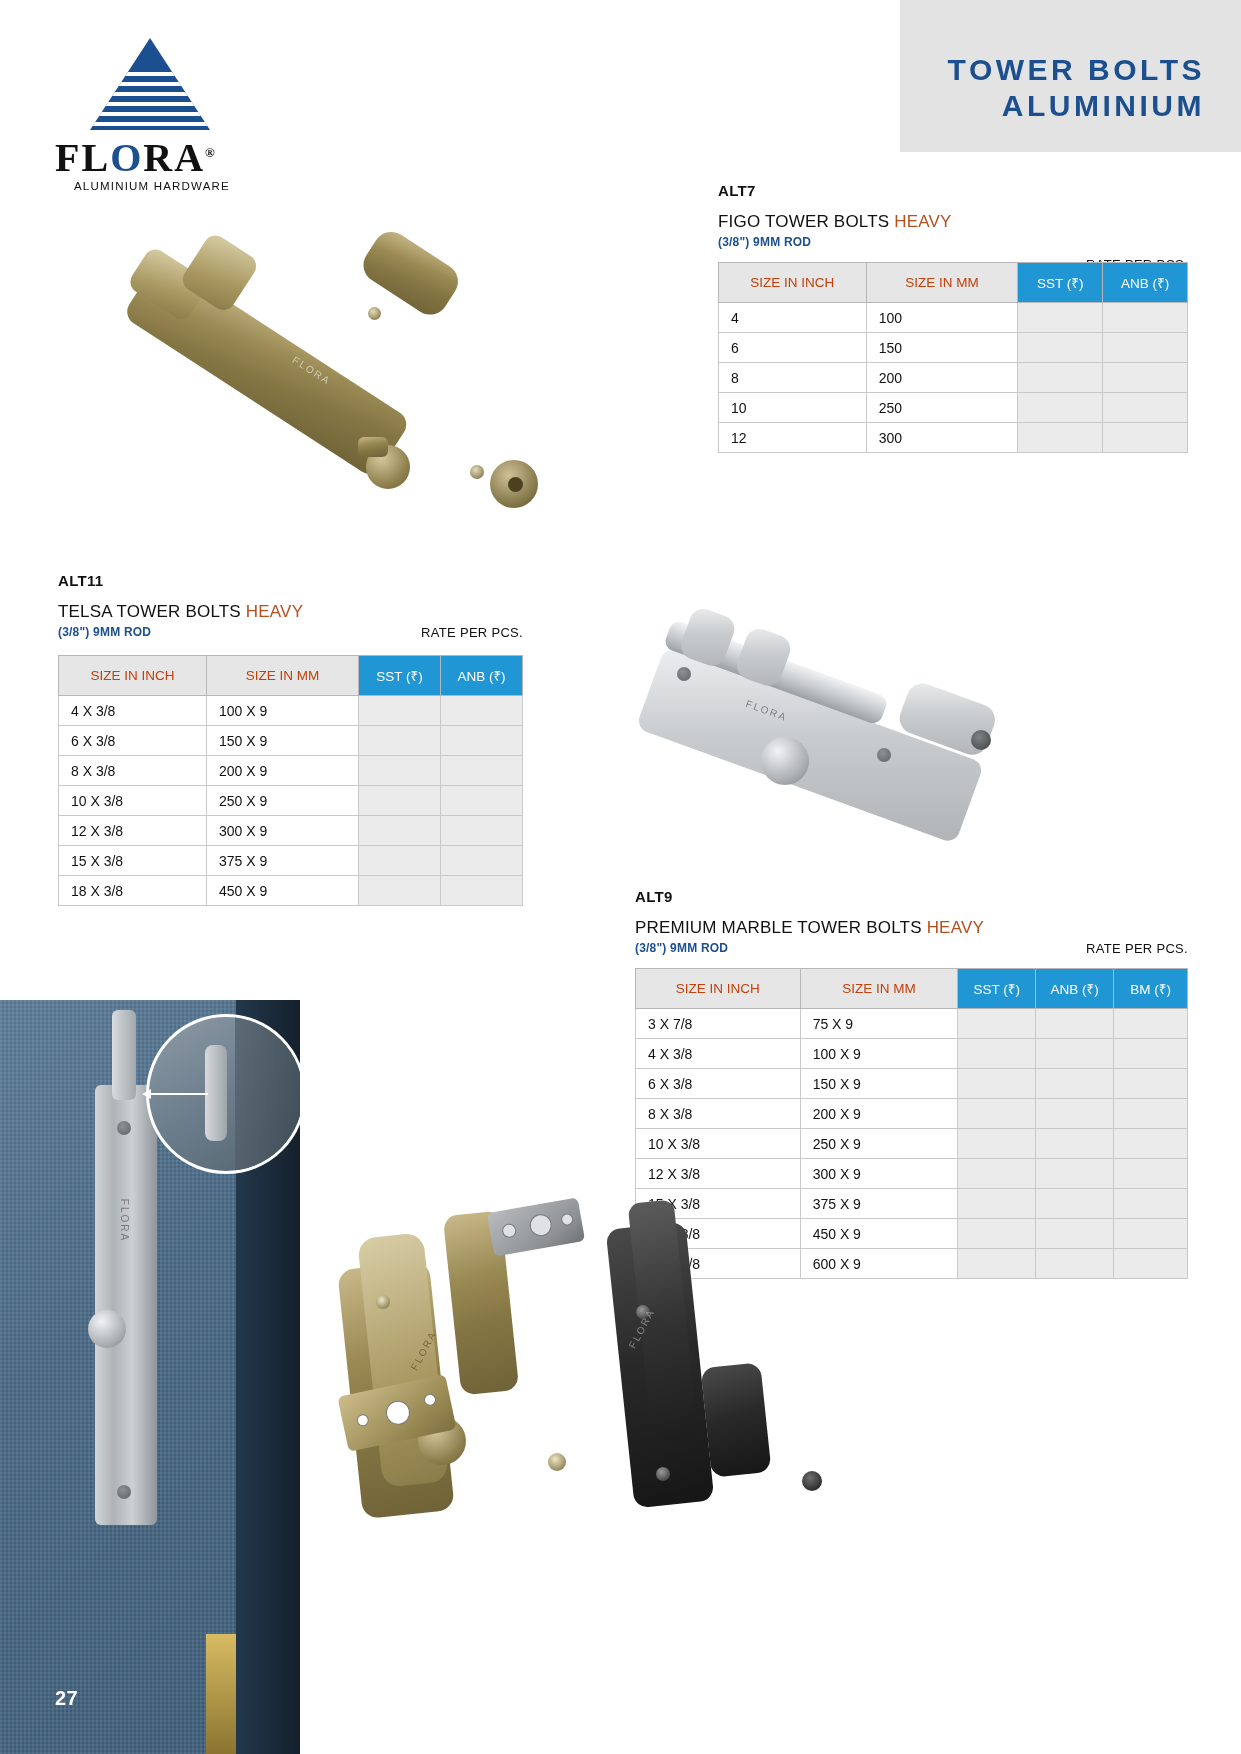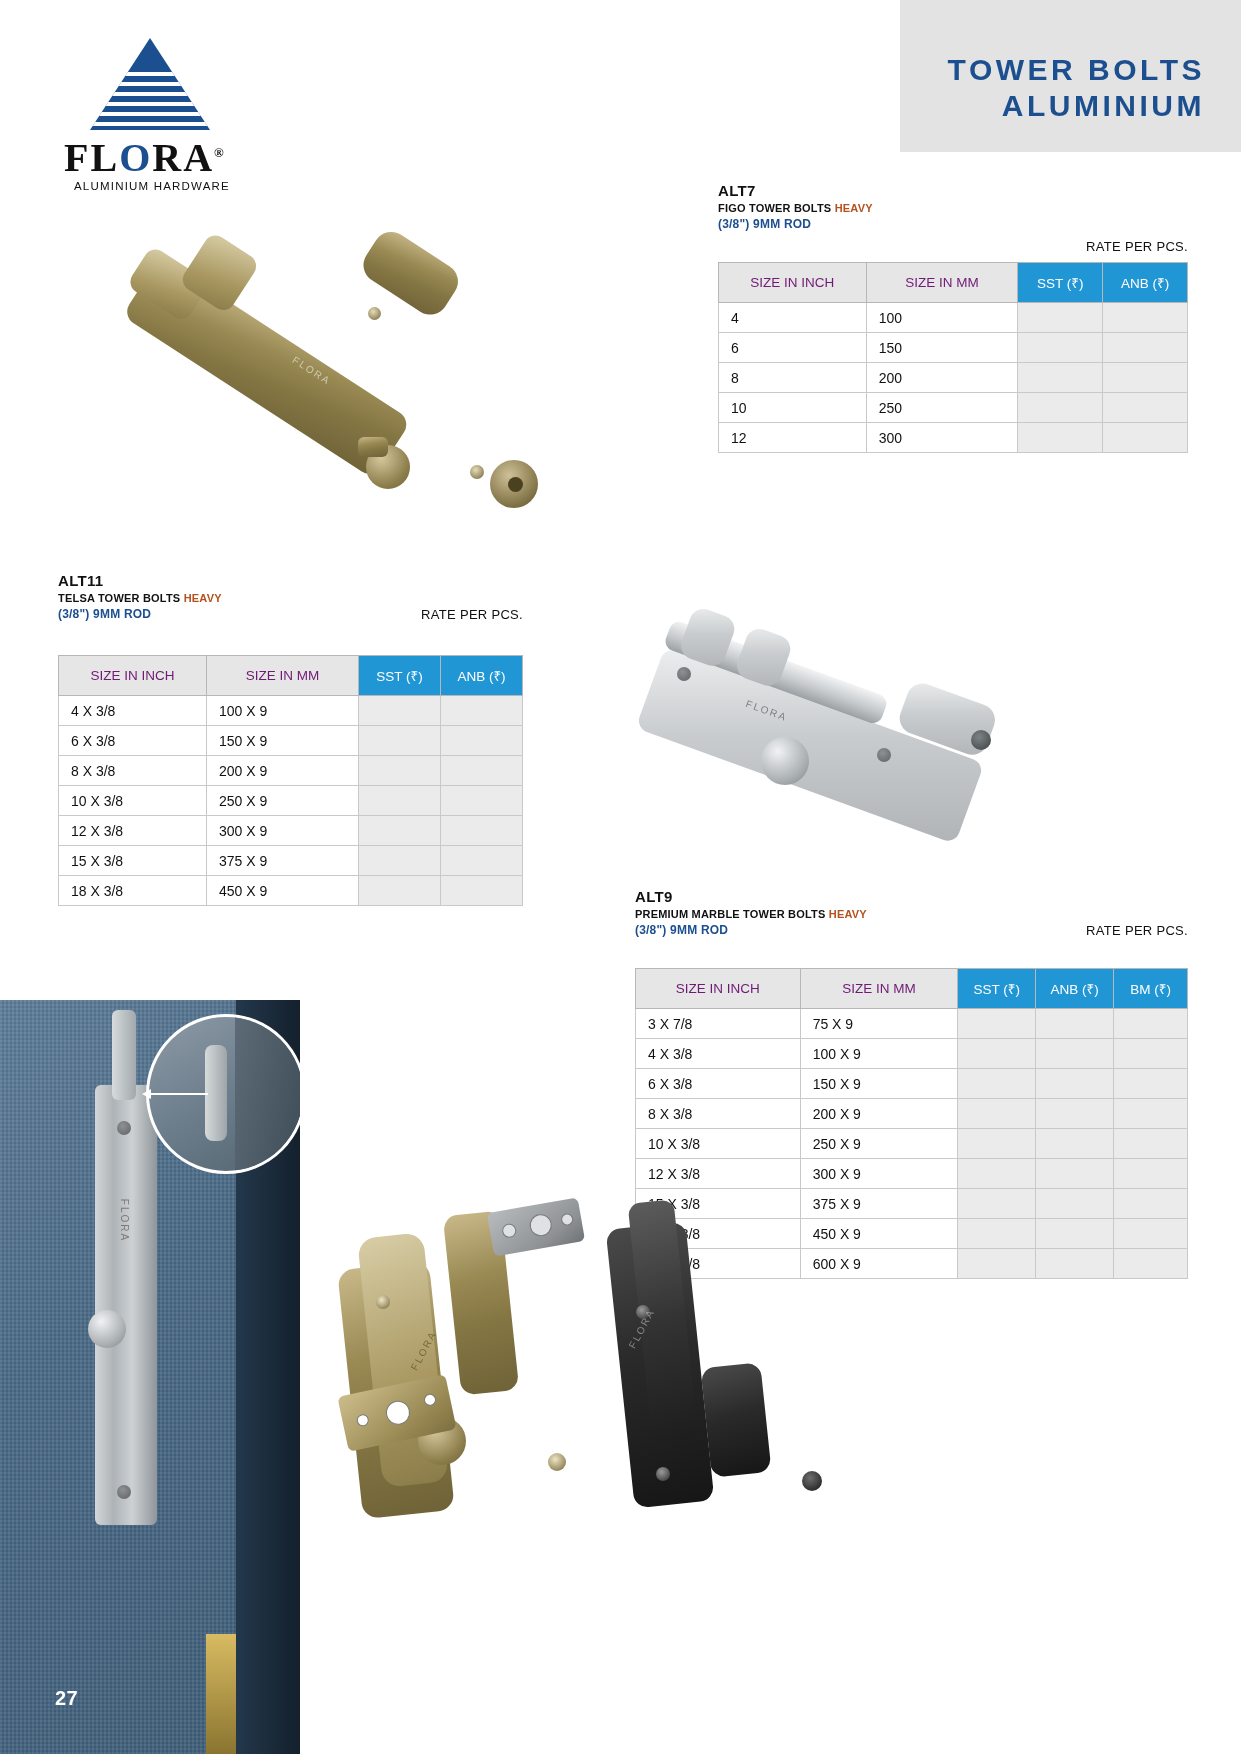--- a/index.html
+++ b/index.html
@@ -65,21 +65,20 @@
   }
   .logo-word {
     position: absolute;
     left: 0; top: 96px;
     width: 190px;
     font-family: "Liberation Serif", serif;
     font-size: 40px;
     font-weight: bold;
     letter-spacing: 2px;
     color: #111111;
-    margin-left: 9px;
   }
   .logo-word .o-blue { color: #1c4f8f; }
   .logo-reg {
     font-size: 13px;
     vertical-align: super;
   }
   .logo-sub {
     position: absolute;
     left: 2px; top: 142px;
     width: 190px;
@@ -91,25 +90,25 @@
 
   
   .block { position: absolute; }
   .code {
     font-size: 15px;
     font-weight: bold;
     color: #111111;
     letter-spacing: 0.3px;
   }
   .name {
-    font-size: 11px;
-    font-weight: bold;
+    font-size: 17px;
+    font-weight: normal;
     color: #111111;
     letter-spacing: 0.2px;
-    margin-top: 3px;
+    margin-top: 13px;
   }
   .name .heavy { color: #b5501f; }
   .rod {
     font-size: 12px;
     font-weight: bold;
     color: #1c4f8f;
     margin-top: 3px;
     letter-spacing: 0.2px;
   }
   .rate {
@@ -125,21 +124,21 @@
     color: #111111;
   }
   table.pt th {
     background: #e6e6e6;
     border: 1px solid #b7b7b7;
     font-weight: normal;
     font-size: 13.5px;
     height: 40px;
     padding: 0 10px;
     text-align: center;
-    color: #701a75;
+    color: #c2410c;
   }
   table.pt th.blue {
     background: #2196d4;
     color: #ffffff;
   }
   table.pt td {
     border: 1px solid #c9c9c9;
     height: 30px;
     padding: 0 12px;
     text-align: left;

